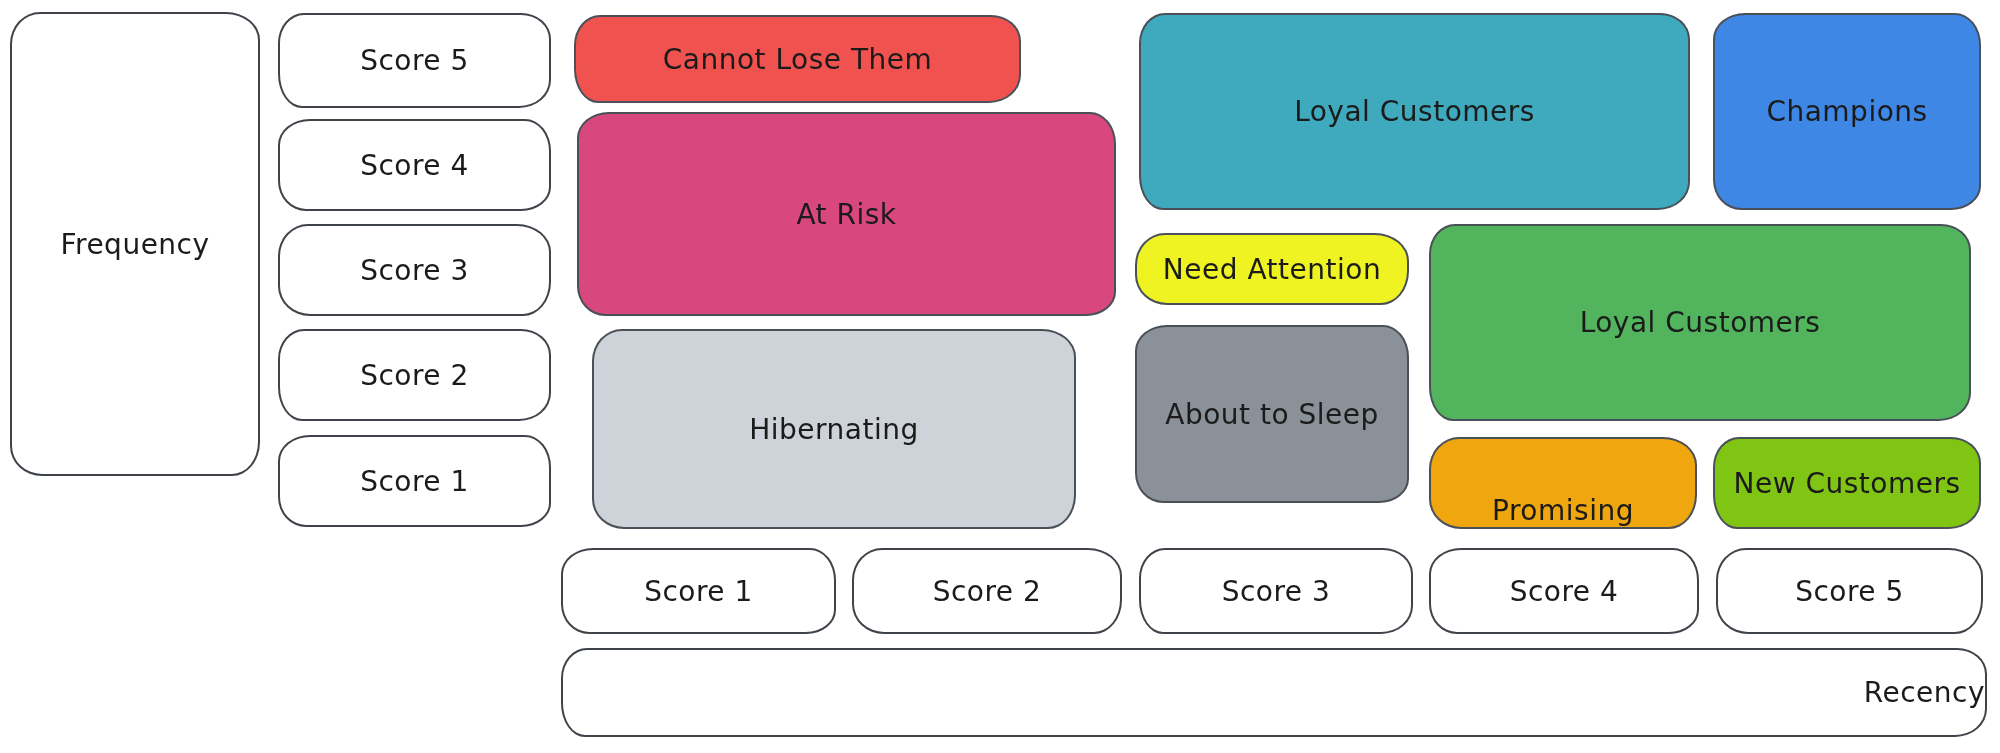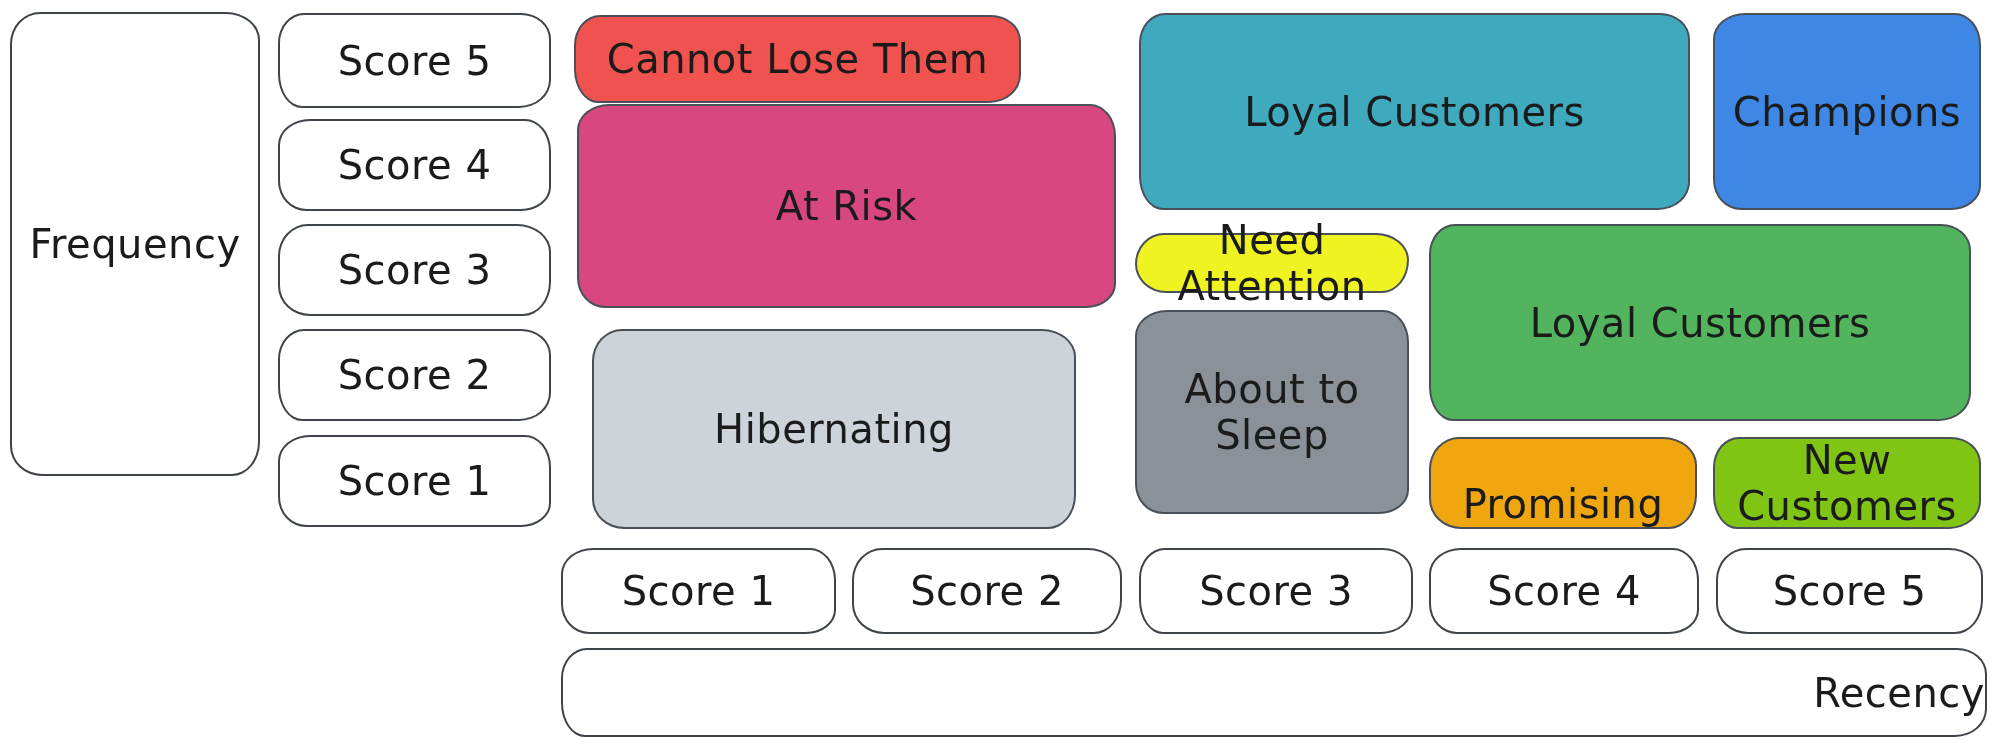--- a/index.html
+++ b/index.html
@@ -17,48 +17,48 @@
   }
   .box {
     position: absolute;
     display: flex;
     align-items: center;
     justify-content: center;
     box-sizing: border-box;
     border: 2.5px solid #3f444b;
     background: #ffffff;
     color: #1b1b1b;
-    font-size: 40px;
+    font-size: 28px;
     letter-spacing: 0.5px;
     text-align: center;
   }
   
   .r1 { border-radius: 30px 34px 28px 32px / 32px 28px 34px 30px; }
   .r2 { border-radius: 26px 30px 32px 24px / 30px 26px 28px 34px; }
   .r3 { border-radius: 32px 26px 30px 28px / 26px 32px 24px 30px; }
 
   
   .freq-axis   { left: 10px;  top: 12px;  width: 250px; height: 464px; }
   .fs-box      { left: 278px; width: 273px; height: 95px; }
   .fs5 { top: 13px; }
   .fs4 { top: 119px; height: 92px; }
   .fs3 { top: 224px; height: 92px; }
   .fs2 { top: 329px; height: 92px; }
   .fs1 { top: 435px; height: 92px; }
 
   
   .segment { border-color: #4a5058; }
   .seg-cannot-lose   { left: 574px;  top: 15px;  width: 447px; height: 88px;  }
-  .seg-at-risk       { left: 577px;  top: 104px; width: 539px; height: 204px; }
+  .seg-at-risk       { left: 577px;  top: 112px; width: 539px; height: 204px; }
   .seg-hibernating   { left: 592px;  top: 329px; width: 484px; height: 200px; }
   .seg-loyal-top     { left: 1139px; top: 13px;  width: 551px; height: 197px; }
   .seg-champions     { left: 1713px; top: 13px;  width: 268px; height: 197px; }
-  .seg-need-attn     { left: 1135px; top: 233px; width: 274px; height: 60px;  }
+  .seg-need-attn     { left: 1135px; top: 233px; width: 274px; height: 72px;  }
   .seg-loyal-mid     { left: 1429px; top: 224px; width: 542px; height: 197px; }
-  .seg-about-sleep   { left: 1135px; top: 310px; width: 274px; height: 204px; }
+  .seg-about-sleep   { left: 1135px; top: 325px; width: 274px; height: 178px; }
   .seg-promising     { left: 1429px; top: 437px; width: 268px; height: 92px; align-items: flex-end;  }
   .seg-new-customers { left: 1713px; top: 437px; width: 268px; height: 92px;  }
 
   
   .rs-box { top: 548px; height: 86px; }
   .rs1 { left: 561px;  width: 275px; }
   .rs2 { left: 852px;  width: 270px; }
   .rs3 { left: 1139px; width: 274px; }
   .rs4 { left: 1429px; width: 270px; }
   .rs5 { left: 1716px; width: 267px; }

